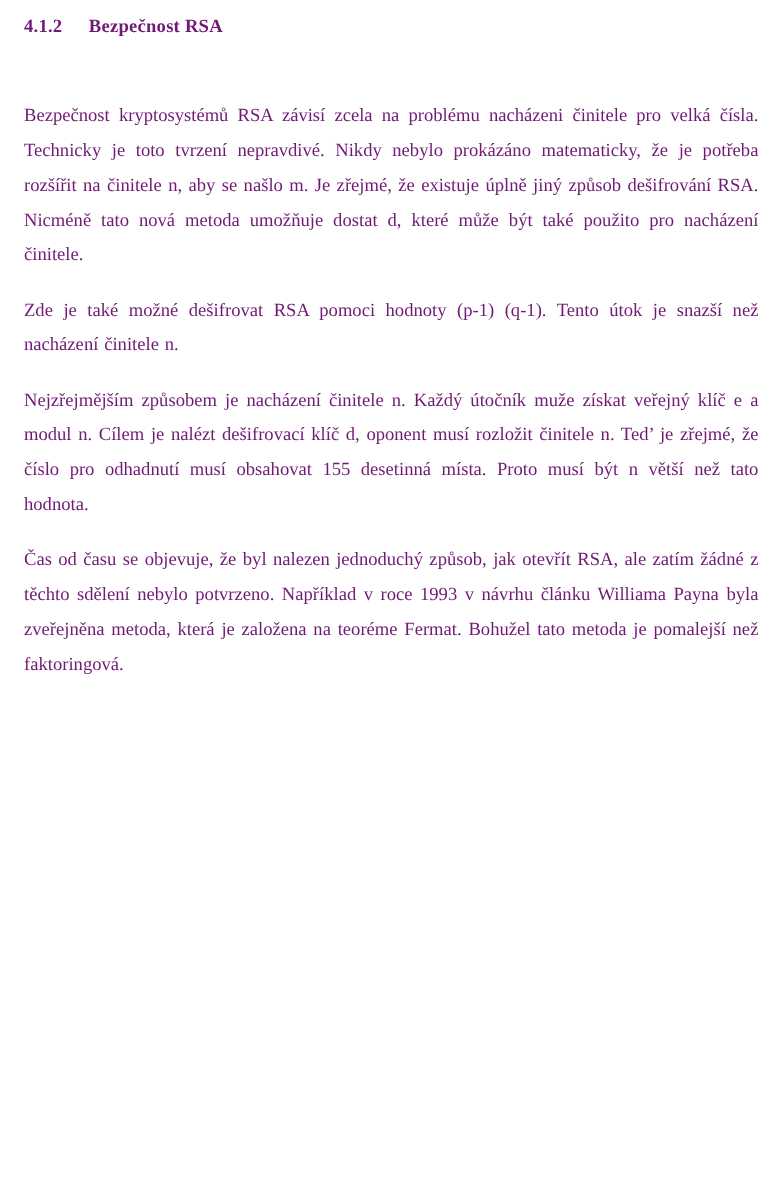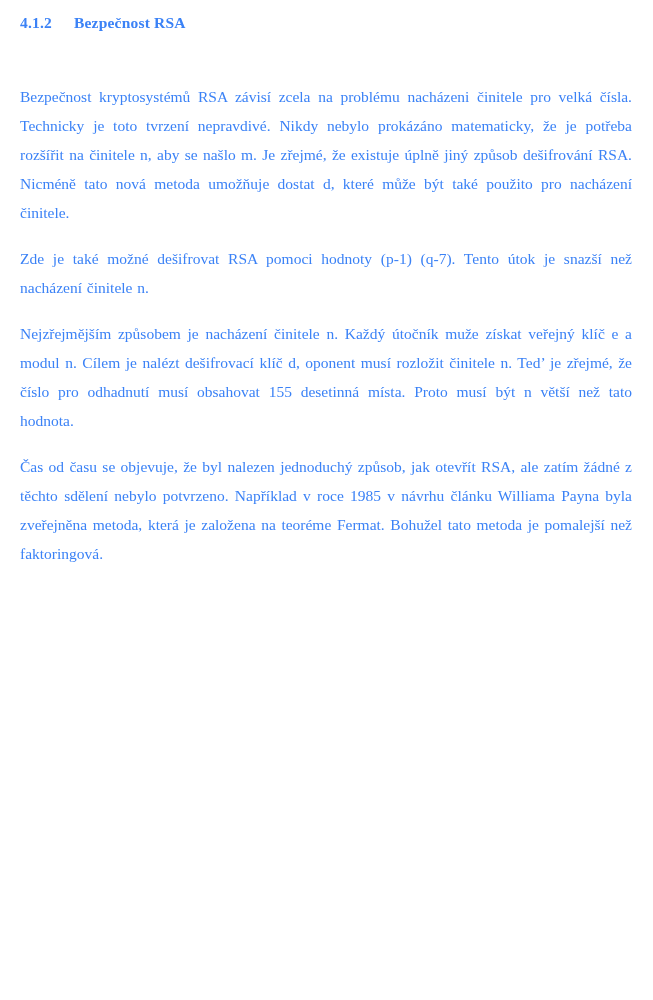--- a/index.html
+++ b/index.html
@@ -6,21 +6,21 @@
     margin: 0;
     padding: 0;
     background: #ffffff;
   }
   .page {
     position: relative;
     width: 653px;
     height: 796px;
     background: #ffffff;
     font-family: "Liberation Serif", "DejaVu Serif", serif;
-    color: #3b82f6;
+    color: #701a75;
     box-sizing: border-box;
     padding: 14px 21px 0 20px;
     overflow: hidden;
   }
   .heading {
     font-weight: bold;
     font-size: 15.5px;
     margin: 0 0 50px 0;
     letter-spacing: 0.2px;
   }
@@ -40,18 +40,18 @@
 <body>
 
 <div class="page">
 
   <h2 class="heading">
     <span class="num">4.1.2</span><span>Bezpečnost RSA</span>
   </h2>
 
   <div class="body-text">
     <p>Bezpečnost kryptosystémů RSA závisí zcela na problému nacházeni činitele pro velká čísla. Technicky je toto tvrzení nepravdivé. Nikdy nebylo prokázáno matematicky, že je potřeba rozšířit na činitele n, aby se našlo m. Je zřejmé, že existuje úplně jiný způsob dešifrování RSA. Nicméně tato nová metoda umožňuje dostat d, které může být také použito pro nacházení činitele.</p>
-    <p>Zde je také možné dešifrovat RSA pomoci hodnoty (p-1) (q-7). Tento útok je snazší než nacházení činitele n.</p>
+    <p>Zde je také možné dešifrovat RSA pomoci hodnoty (p-1) (q-1). Tento útok je snazší než nacházení činitele n.</p>
     <p>Nejzřejmějším způsobem je nacházení činitele n. Každý útočník muže získat veřejný klíč e a modul n. Cílem je nalézt dešifrovací klíč d, oponent musí rozložit činitele n. Ted’ je zřejmé, že číslo pro odhadnutí musí obsahovat 155 desetinná místa. Proto musí být n větší než tato hodnota.</p>
-    <p>Čas od času se objevuje, že byl nalezen jednoduchý způsob, jak otevřít RSA, ale zatím žádné z těchto sdělení nebylo potvrzeno. Například v roce 1985 v návrhu článku Williama Payna byla zveřejněna metoda, která je založena na teoréme Fermat. Bohužel tato metoda je pomalejší než faktoringová.</p>
+    <p>Čas od času se objevuje, že byl nalezen jednoduchý způsob, jak otevřít RSA, ale zatím žádné z těchto sdělení nebylo potvrzeno. Například v roce 1993 v návrhu článku Williama Payna byla zveřejněna metoda, která je založena na teoréme Fermat. Bohužel tato metoda je pomalejší než faktoringová.</p>
   </div>
 
 </div>
 
 </body></html>

